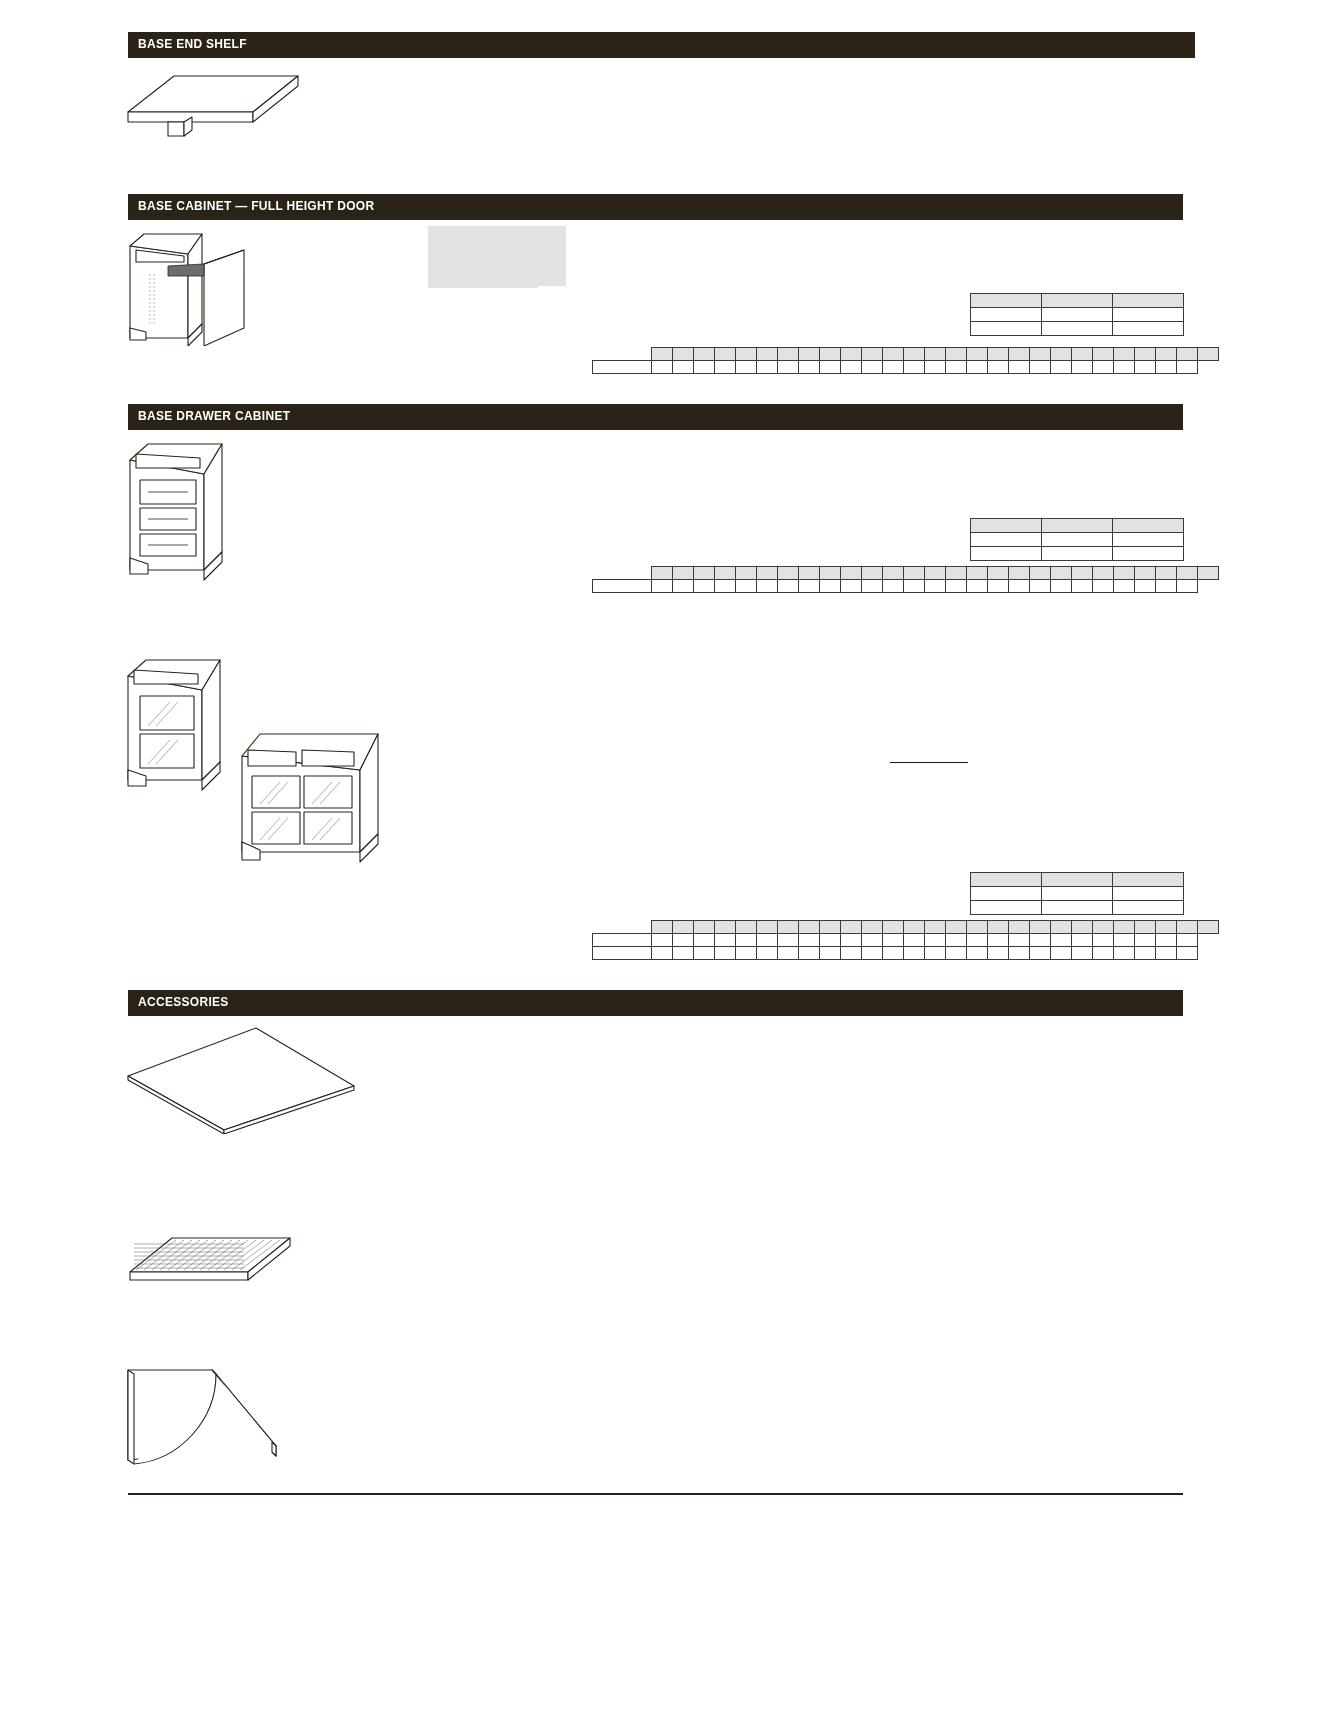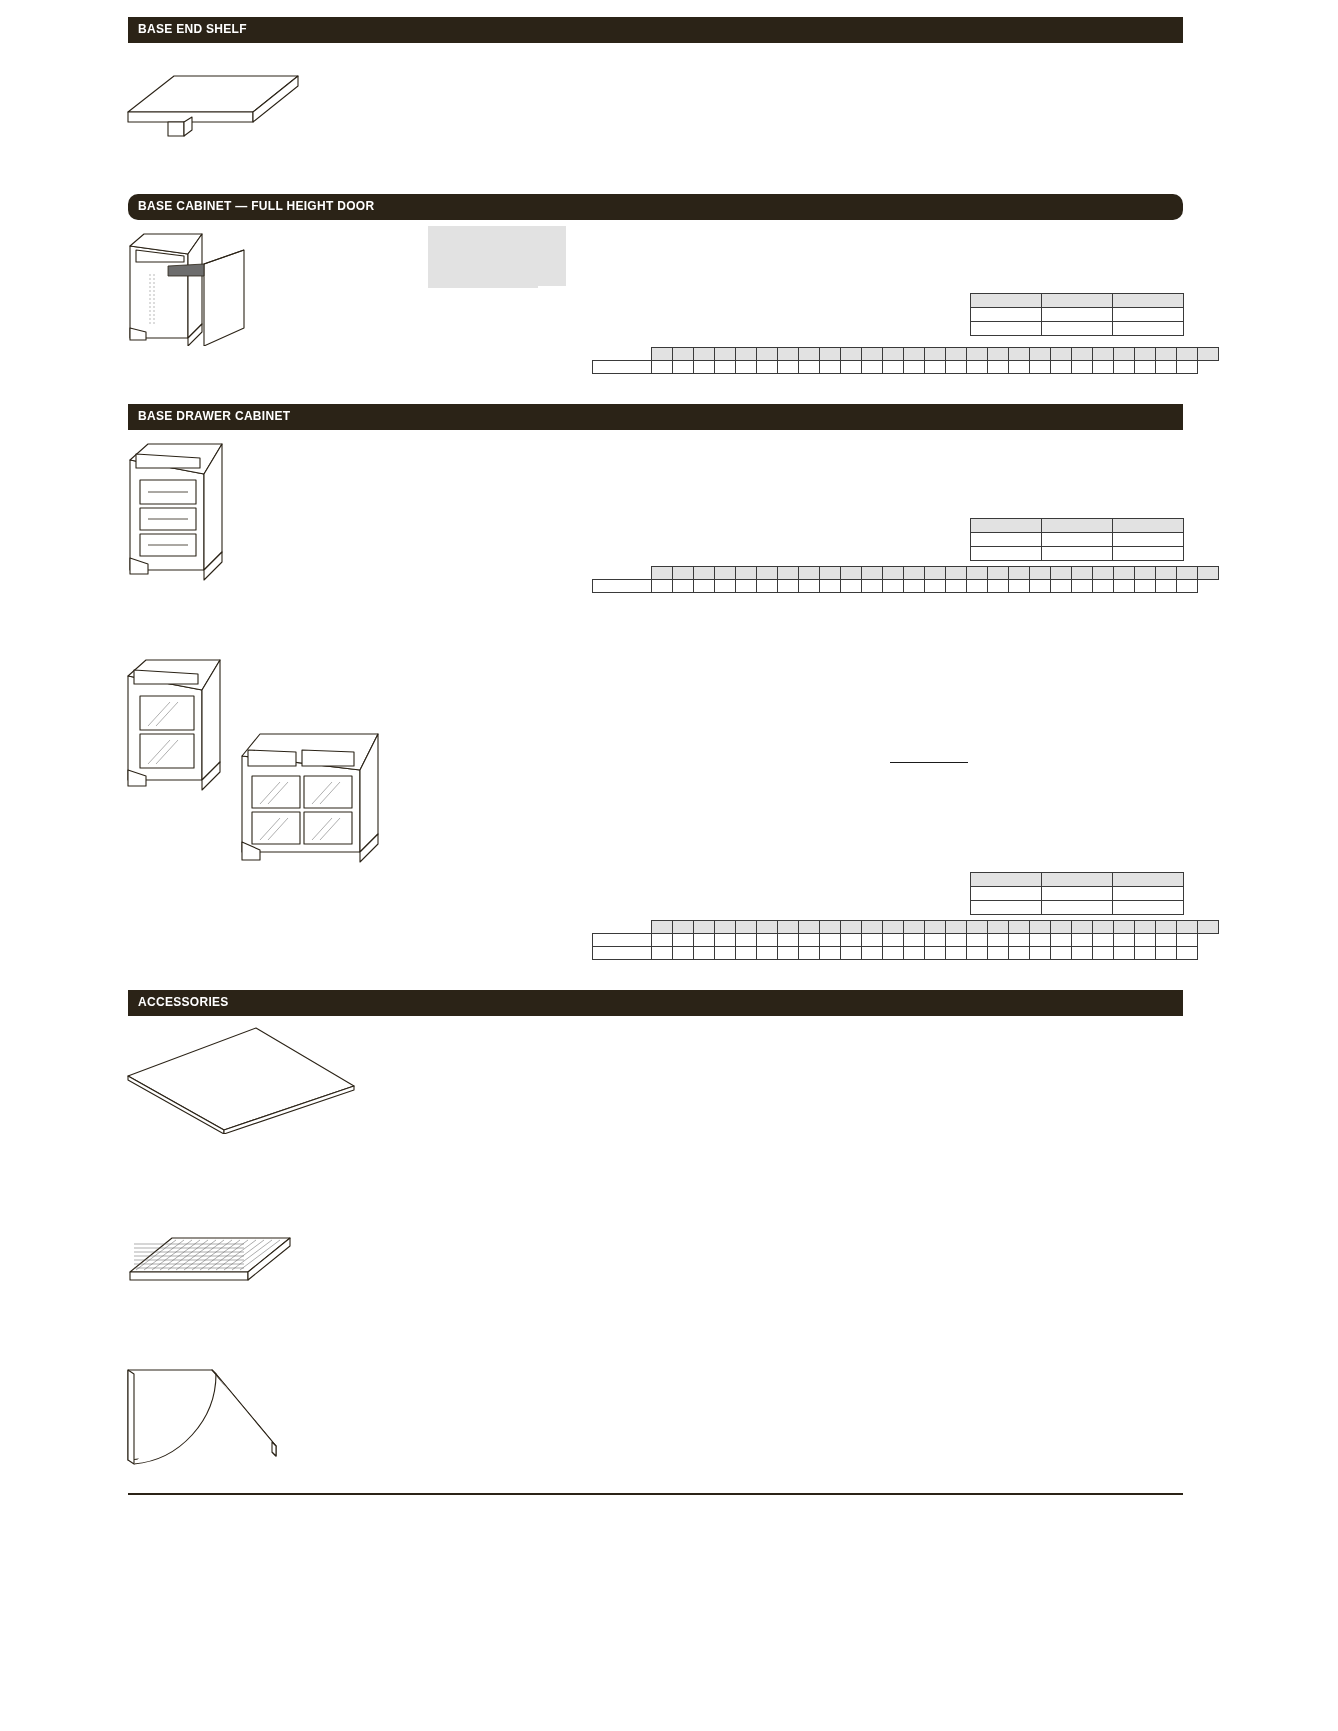--- a/index.html
+++ b/index.html
@@ -112,37 +112,37 @@
     width: 1055px;
     height: 2px;
     background: #2b2317;
   }
 </style>
 </head>
 <body>
 
 <div class="page">
 
-  <div class="section-bar" style="top:17px;">
+  <div class="section-bar" style="top:32px;padding-left:12px;">
     <div class="bar-title">BASE END SHELF</div>
   </div>
 
   <svg class="art" style="left:126px; top:70px;" width="180" height="75" viewBox="0 0 180 75">
     <g fill="#ffffff" stroke="#2b2317" stroke-width="1.1" stroke-linejoin="round">
       <polygon points="2,42 48,6 172,6 127,42"></polygon>
       <polygon points="2,42 127,42 127,52 2,52"></polygon>
       <polygon points="127,42 172,6 172,16 127,52"></polygon>
       <polygon points="42,52 42,66 58,66 58,52"></polygon>
       <polygon points="58,52 58,66 66,60 66,47"></polygon>
     </g>
   </svg>
 
   <div class="txt" style="left:320px; top:76px; width:840px;"></div>
 
-  <div class="section-bar" style="top:194px;border-radius:10px;">
+  <div class="section-bar" style="top:194px;">
     <div class="bar-title">BASE CABINET — FULL HEIGHT DOOR</div>
   </div>
 
   <svg class="art" style="left:126px; top:228px;" width="126" height="118" viewBox="0 0 126 118">
     <g fill="#ffffff" stroke="#2b2317" stroke-width="1.1" stroke-linejoin="round">
       <polygon points="4,18 4,110 62,110 62,26"></polygon>
       <polygon points="4,18 18,6 76,6 62,26"></polygon>
       <polygon points="62,26 76,6 76,96 62,110"></polygon>
       <polygon points="10,22 10,34 58,34 58,28"></polygon>
       <polygon points="4,100 4,112 20,112 20,104"></polygon>

